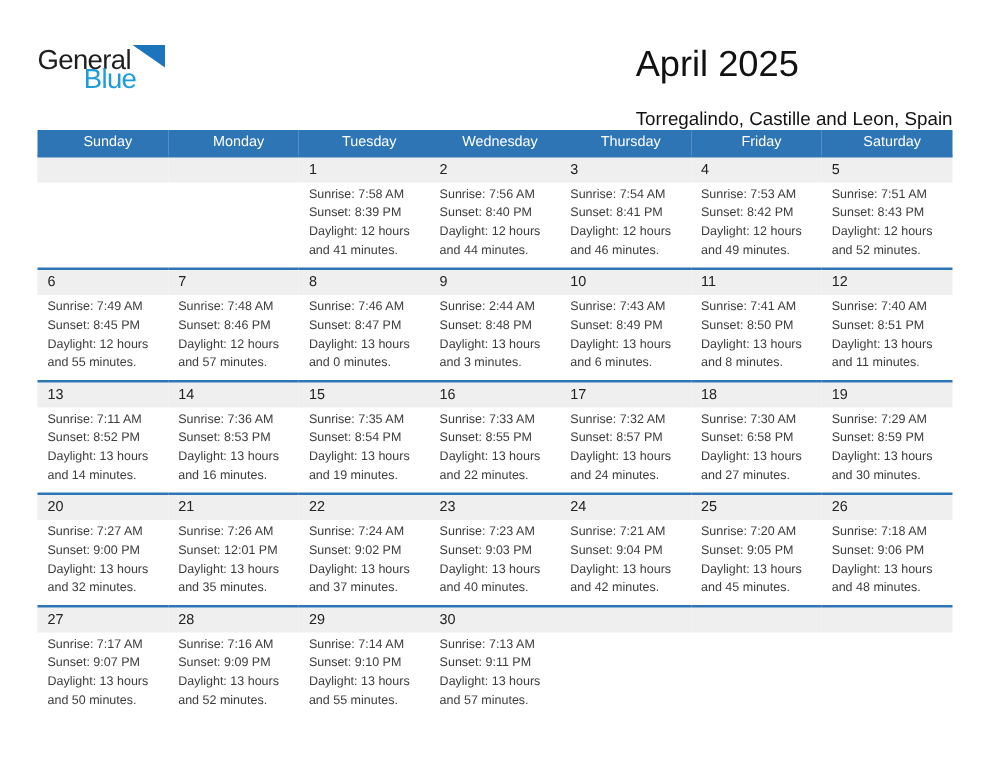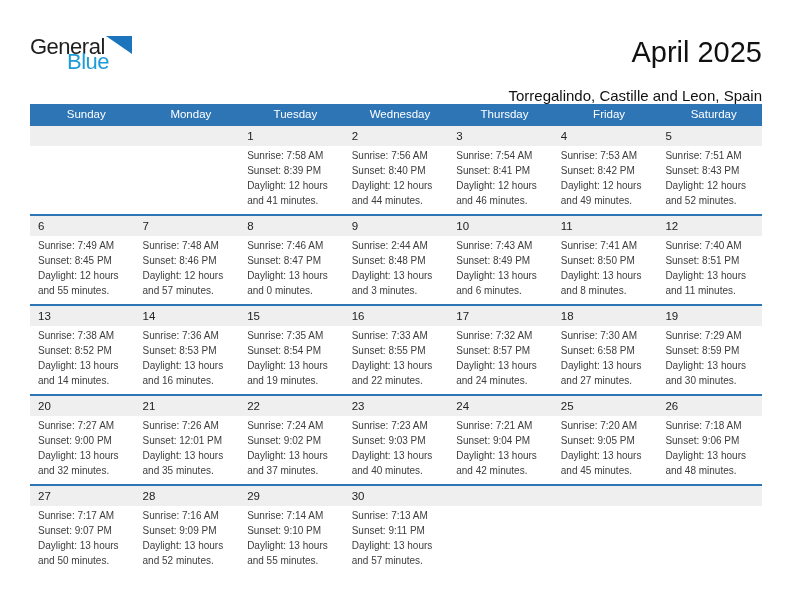--- a/index.html
+++ b/index.html
@@ -13,21 +13,21 @@
     height:104px; padding:36px 30px 0 30px;
     display:flex; justify-content:space-between; align-items:flex-start;
   }
   
   .logo { line-height:1; }
   .logo-line1 { display:flex; align-items:flex-end; }
   .logo-general { font-size:22px; letter-spacing:-0.5px; color:#1e1e1e; font-weight:500; }
   .logo-triangle-wrap { display:inline-block; margin:0 0 1px 1px; }
   .logo-blue { display:block; font-size:22px; letter-spacing:-0.5px; margin:-7px 0 0 37px; color:var(--logo-blue); font-weight:400; }
   
-  .titles { text-align:right; }
+  .titles { }
   .month-title { font-size:29px; color:#111; }
   .location-subtitle { font-size:15px; margin-top:18px; color:#111; }
   
   table.calendar {
     width:732px; margin:0 0 0 30px;
     border-collapse:collapse; table-layout:fixed;
   }
   thead th {
     background:var(--header-bg); color:#ffffff;
     font-weight:400; font-size:11.5px; text-align:center;
@@ -184,21 +184,21 @@
             <div class="detail-line">Sunrise: 7:40 AM</div>
             <div class="detail-line">Sunset: 8:51 PM</div>
             <div class="detail-line">Daylight: 13 hours and 11 minutes.</div>
           </div>
         </td>
       </tr>
       <tr>
         <td>
           <div class="day-number">13</div>
           <div class="day-details">
-            <div class="detail-line">Sunrise: 7:38 AM</div>
+            <div class="detail-line">Sunrise: 7:11 AM</div>
             <div class="detail-line">Sunset: 8:52 PM</div>
             <div class="detail-line">Daylight: 13 hours and 14 minutes.</div>
           </div>
         </td>
         <td>
           <div class="day-number">14</div>
           <div class="day-details">
             <div class="detail-line">Sunrise: 7:36 AM</div>
             <div class="detail-line">Sunset: 8:53 PM</div>
             <div class="detail-line">Daylight: 13 hours and 16 minutes.</div>

